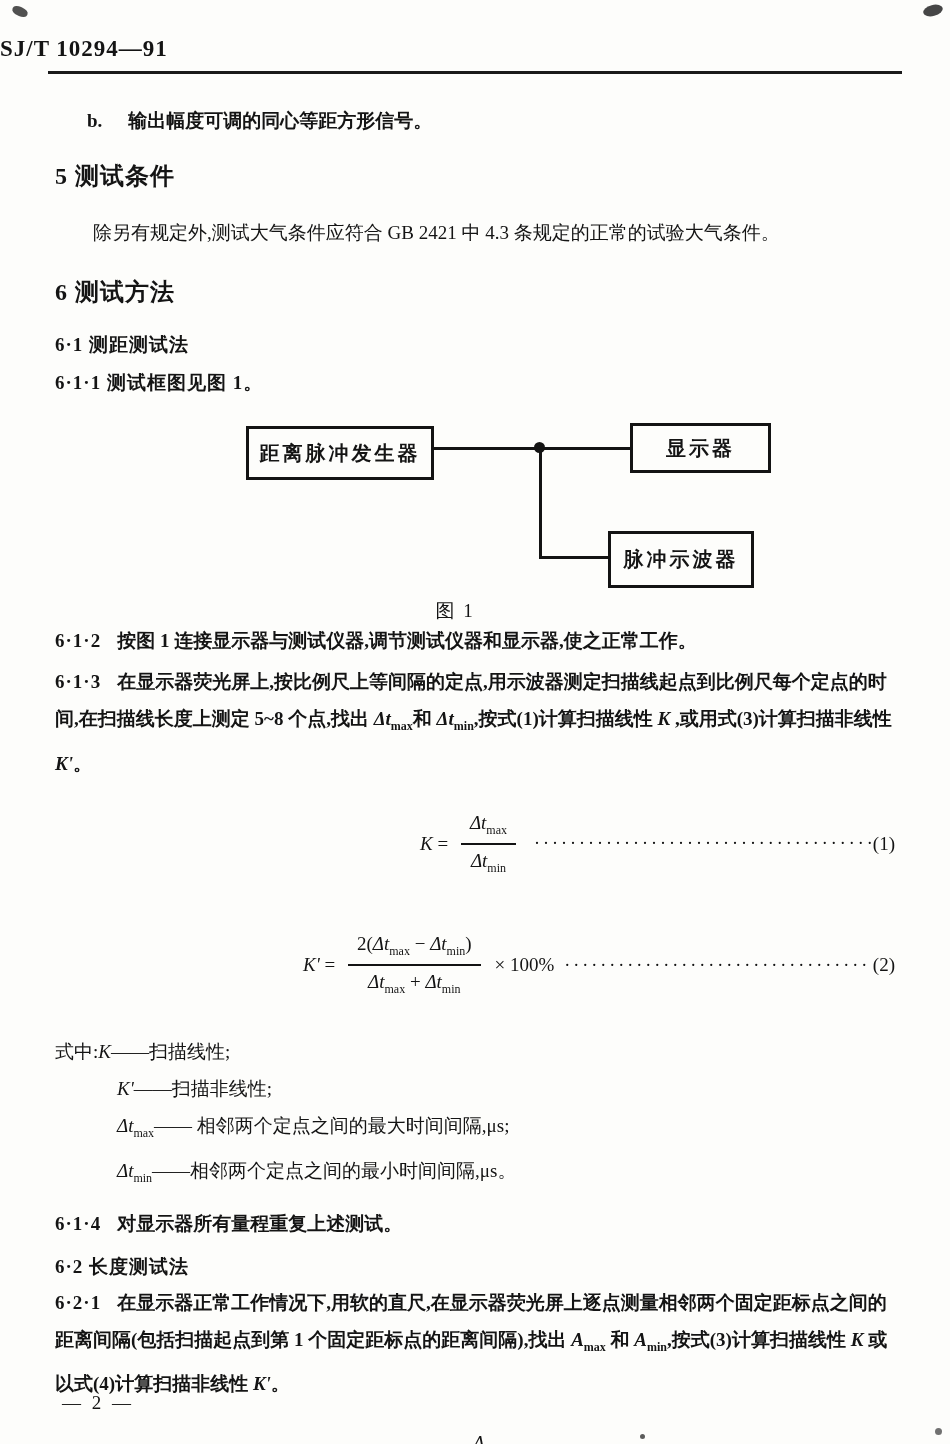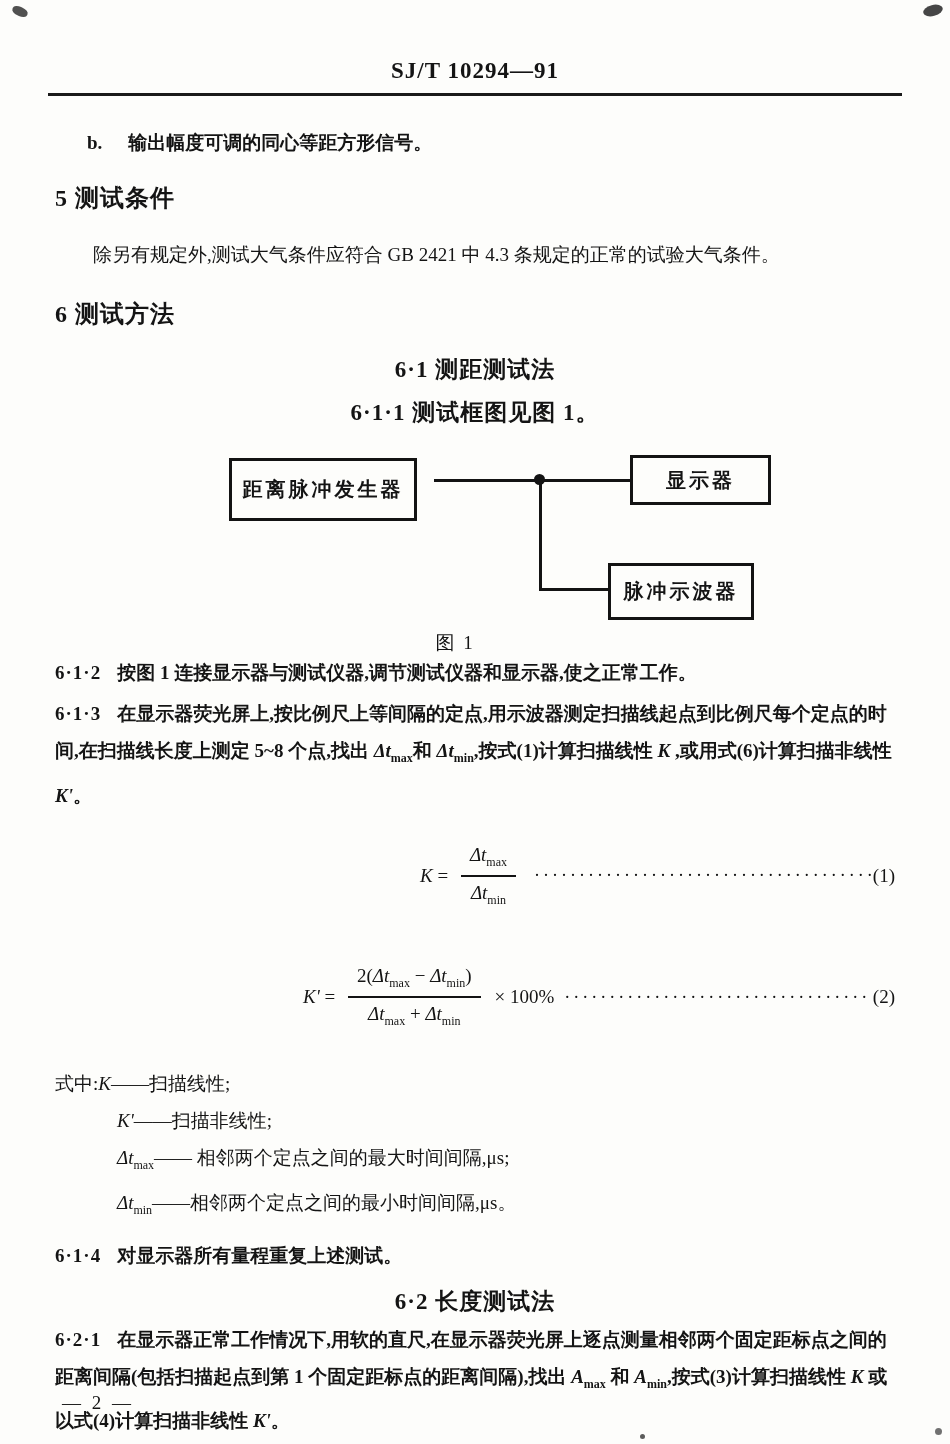--- a/index.html
+++ b/index.html
@@ -2,39 +2,39 @@
 <html><head>
 <meta charset="utf-8">
 <style>
   html,body { margin:0; padding:0; background:#ffffff; }
   .page {
     position:relative; width:950px; height:1444px; margin:0 auto;
     background:#fdfdfb; overflow:hidden; color:#141414;
     font-family:"Liberation Serif","DejaVu Serif",serif;
   }
   
-  .header { padding-top:58px; text-align:center; }
+  .header { padding-top:36px; }
   .header-title { font-size:23px; font-weight:bold; letter-spacing:1px; }
   .header-rule { border-top:3px solid #1a1a1a; margin:9px 48px 0 48px; height:0; }
   
   .content { padding:0 55px; font-size:19px; }
   .item-b { margin:34px 0 0 0; padding-left:32px; font-weight:bold; }
   .item-b-label { margin-right:26px; }
   .sec { font-size:24px; font-weight:bold; margin-top:26px; letter-spacing:1px; }
   .body-indent { margin:24px 0 0 0; text-indent:38px; line-height:34px; }
-  .sec-sub { font-size:23px; font-weight:bold; margin-top:24px; letter-spacing:1px;text-align:center; }
+  .sec-sub { font-size:19px; font-weight:bold; margin-top:24px; letter-spacing:1px; }
   .sub-mt { margin-top:12px; }
   
   .figure { position:relative; height:196px; margin-top:22px; }
   .fbox {
     position:absolute; box-sizing:border-box; border:3px solid #131313;
     display:flex; align-items:center; justify-content:center;
     font-weight:bold; font-size:20px; letter-spacing:3px; background:#fdfdfb;
   }
-  .box-generator { left:174px; top:8px;   width:188px; height:63px; }
+  .box-generator { left:191px; top:8px;   width:188px; height:54px; }
   .box-display   { left:575px; top:5px;   width:141px; height:50px; }
   .box-osc       { left:553px; top:113px; width:146px; height:57px; }
   .wire { position:absolute; background:#131313; }
   .wire-h1 { left:379px; top:29px;  width:196px; height:3px; }
   .wire-v  { left:484px; top:29px;  width:3px;   height:112px; }
   .wire-h2 { left:484px; top:138px; width:69px;  height:3px; }
   .junction { position:absolute; left:479px; top:24px; width:11px; height:11px; background:#131313; border-radius:50%; }
   .fig-caption { position:absolute; left:0; right:40px; top:180px; text-align:center; font-size:19px; letter-spacing:2px; }
   
   .clause { margin:8px 0 0 0; line-height:37px;font-weight:bold; }
@@ -99,21 +99,21 @@
       <div class="wire wire-h2"></div>
       <div class="junction"></div>
       <div class="fig-caption">图 1</div>
     </div>
 
     <p class="clause">
       <b class="cnum">6·1·2</b><span>按图 1 连接显示器与测试仪器,调节测试仪器和显示器,使之正常工作。</span>
     </p>
 
     <p class="clause para">
-      <b class="cnum">6·1·3</b><span><span>在显示器荧光屏上,按比例尺上等间隔的定点,用示波器测定扫描线起点到比例尺每个定点的时间,在扫描线长度上测定 5~8 个点,找出 </span><i>Δt</i><sub>max</sub><span>和 </span><i>Δt</i><sub>min</sub><span>,按式(1)计算扫描线性 </span><i>K</i><span> ,或用式(6)计算扫描非线性 </span><i>K'</i><span>。</span></span>
+      <b class="cnum">6·1·3</b><span><span>在显示器荧光屏上,按比例尺上等间隔的定点,用示波器测定扫描线起点到比例尺每个定点的时间,在扫描线长度上测定 5~8 个点,找出 </span><i>Δt</i><sub>max</sub><span>和 </span><i>Δt</i><sub>min</sub><span>,按式(1)计算扫描线性 </span><i>K</i><span> ,或用式(3)计算扫描非线性 </span><i>K'</i><span>。</span></span>
     </p>
 
     <div class="formula f1">
       <span class="eq"><i>K</i><span> = </span></span>
         <span class="frac">
           <span class="num"><i>Δt</i><sub>max</sub></span>
           <span class="den"><i>Δt</i><sub>min</sub></span>
         </span>
         <span class="leader">······················································································</span>
         <span class="flabel">(1)</span>

